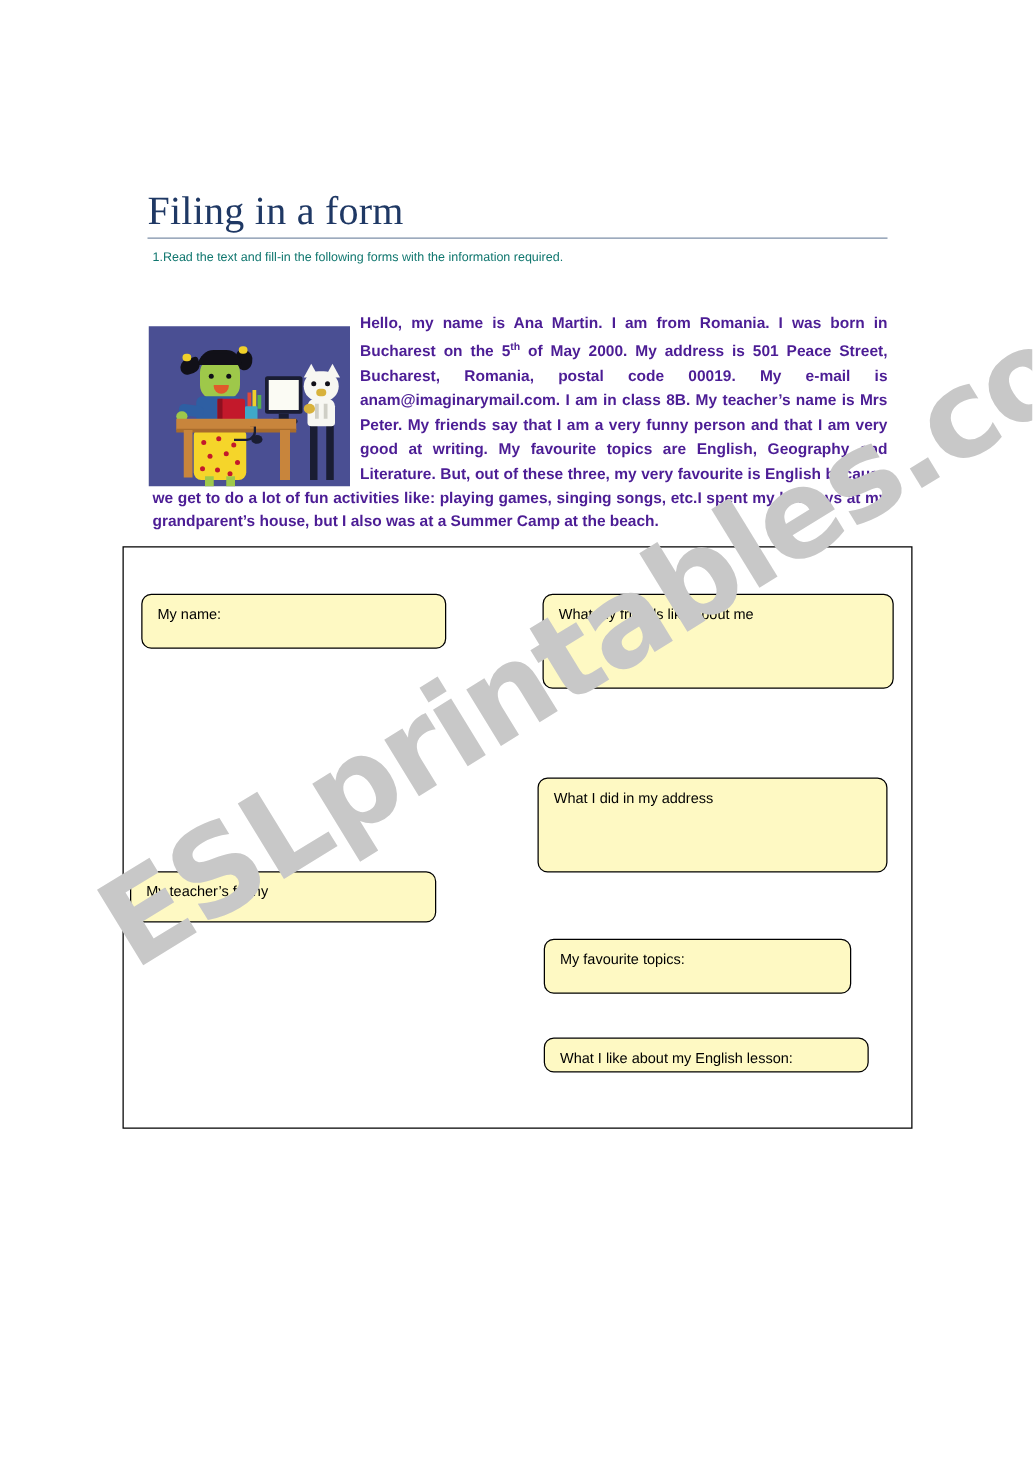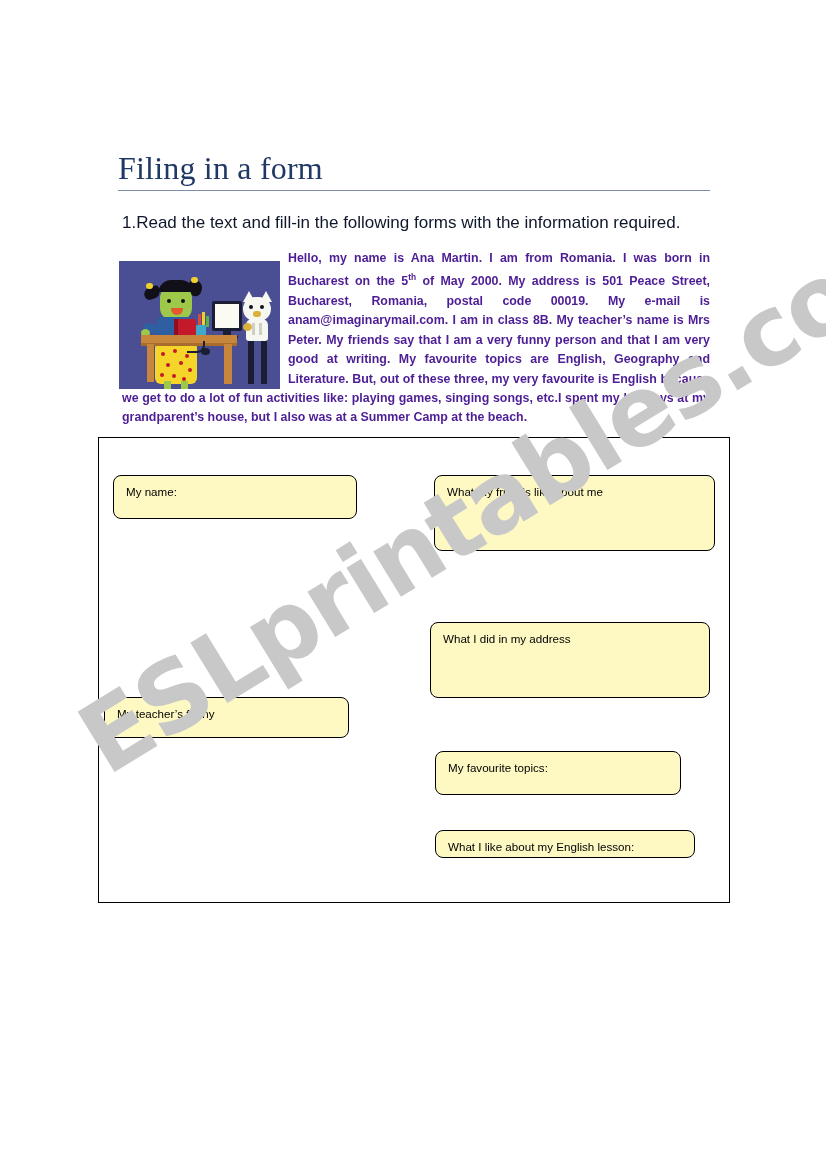--- a/index.html
+++ b/index.html
@@ -65,24 +65,24 @@
     left: 118px;
     top: 190px;
     width: 592px;
     height: 1px;
     background: #7d8fa8;
   }
 
   #instruction {
     position: absolute;
     left: 122px;
-    top: 214px;
-    font-size: 17px;
+    top: 198px;
+    font-size: 10px;
     line-height: 18px;
-    color: #0f172a;
+    color: #0f766e;
     white-space: nowrap;
   }
 
   
   #illustration {
     position: absolute;
     left: 119px;
     top: 261px;
     width: 161px;
     height: 128px;

